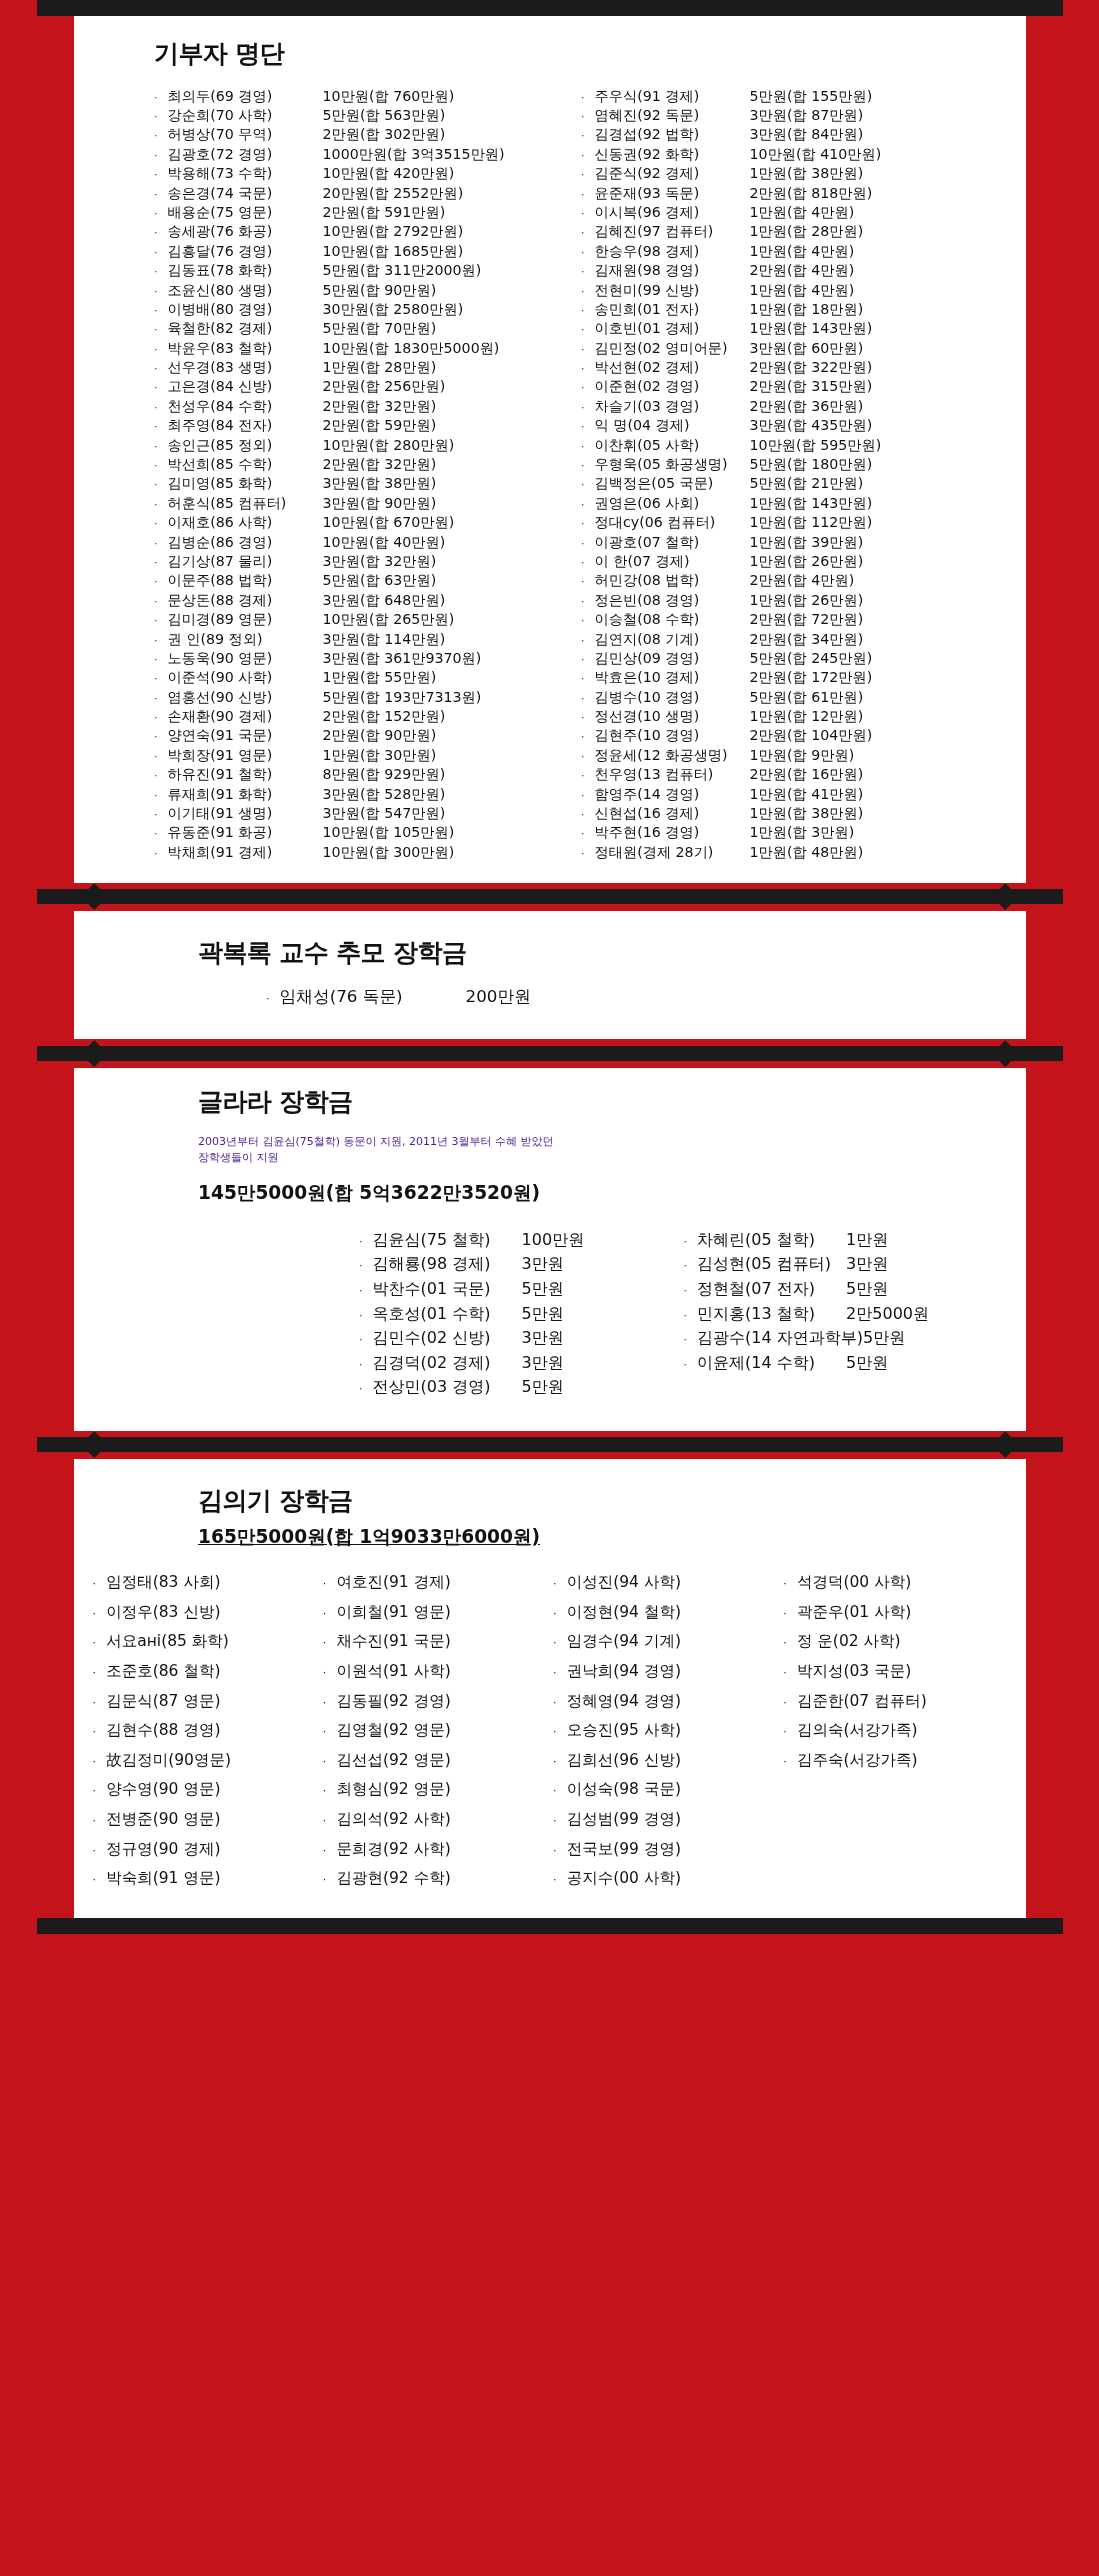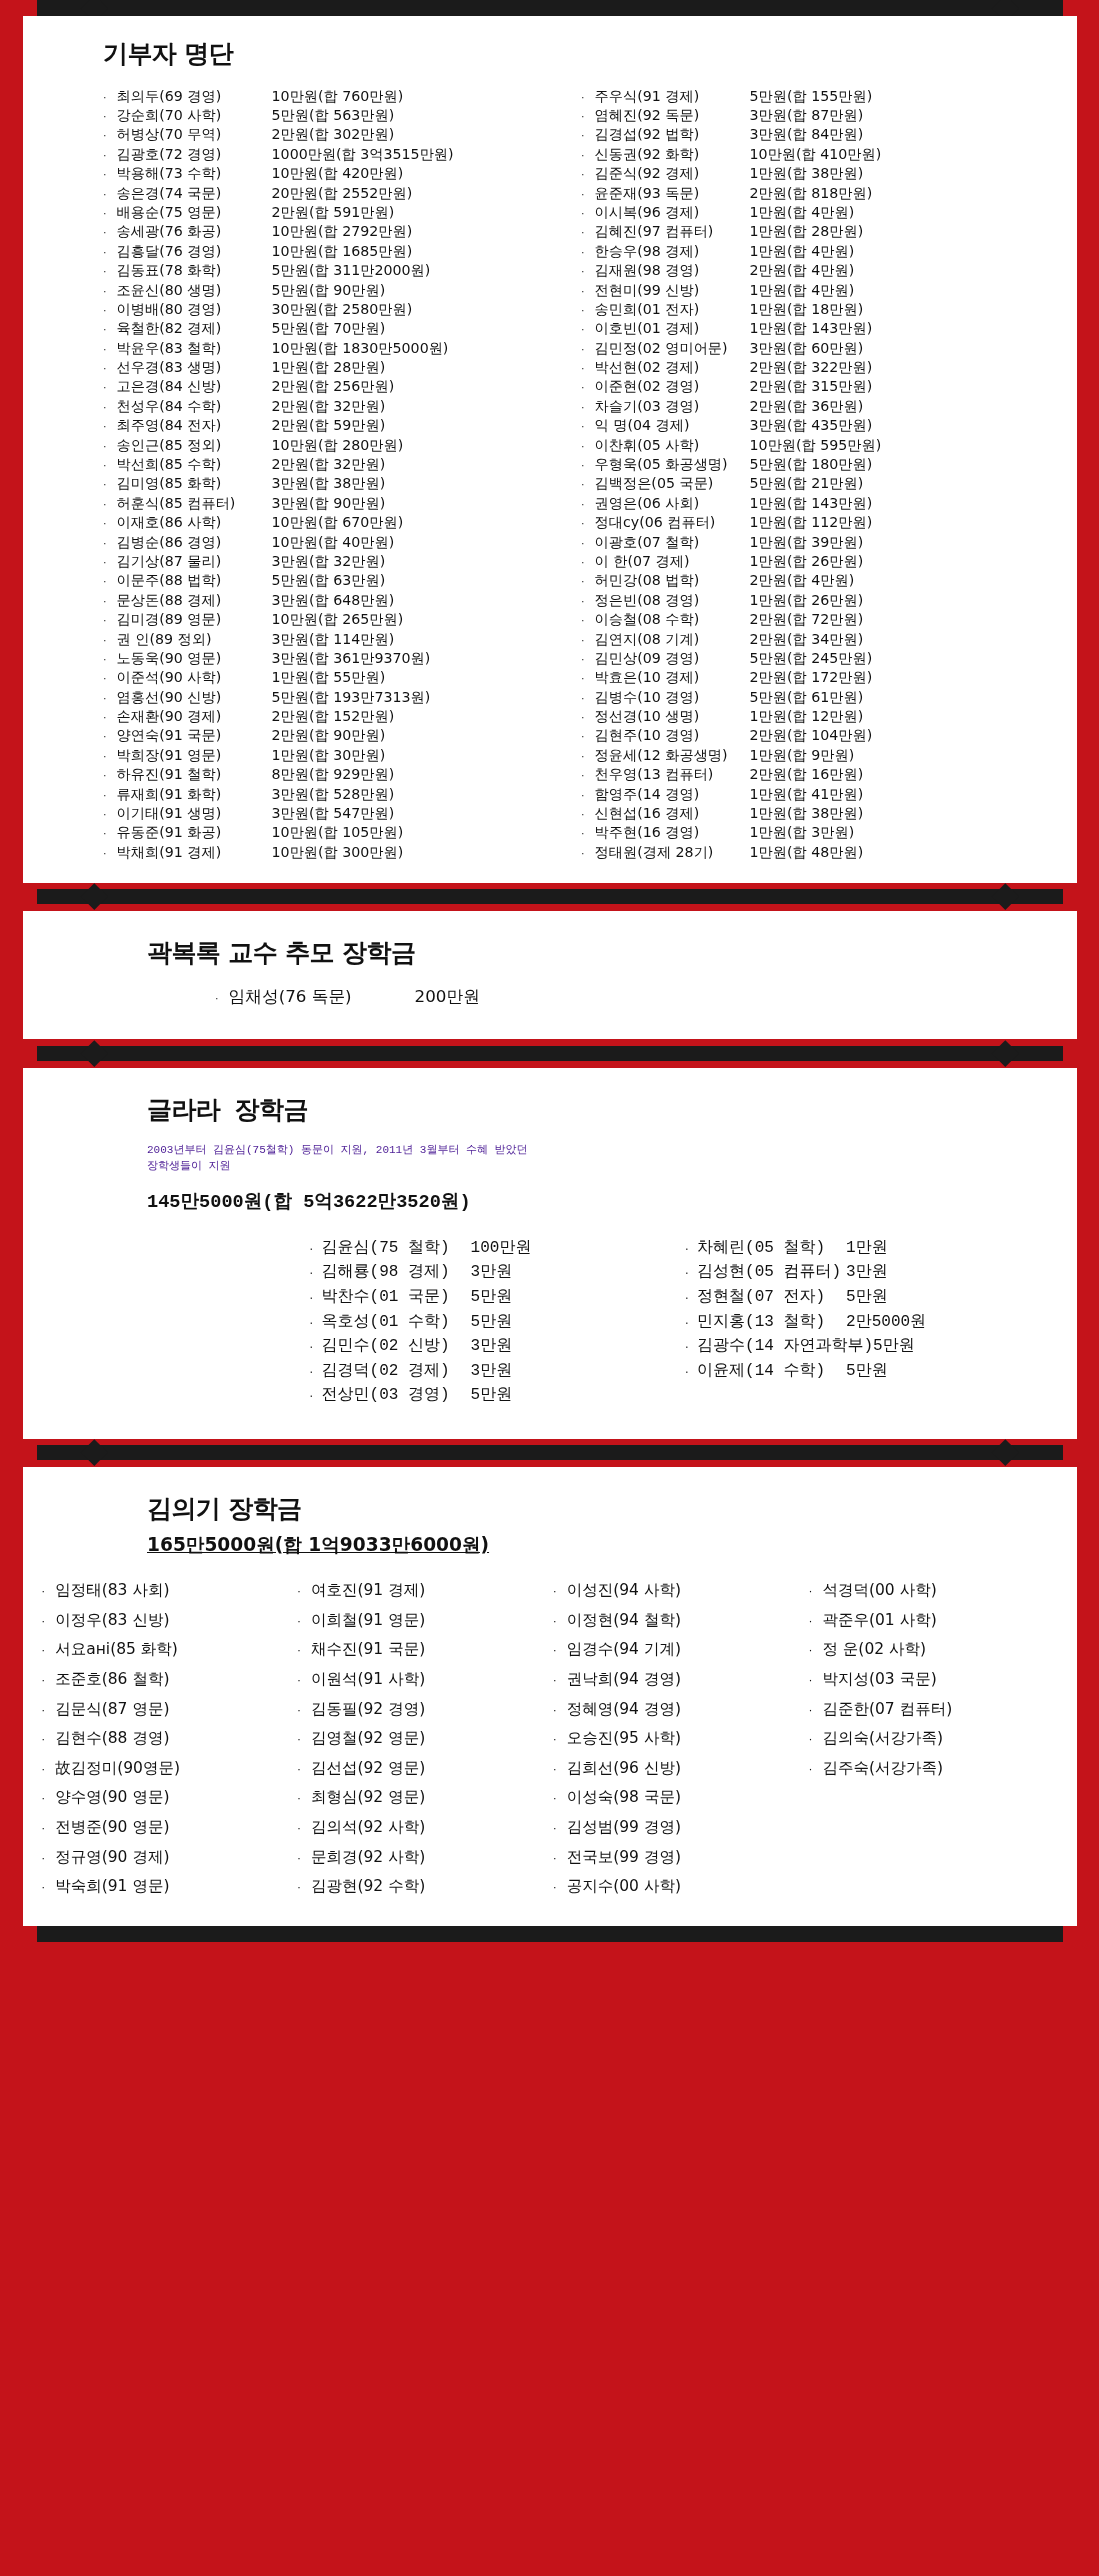--- a/index.html
+++ b/index.html
@@ -14,21 +14,21 @@
     margin:0 auto;
     background:#c4131a;
     position:relative;
     padding-bottom:25px;
     box-sizing:border-box;
   }
   
   .panel{
     background:#ffffff;
     margin:0 auto;
-    width:1054px;
+    width:952px;
     position:relative;
   }
   
   .rail{
     position:relative;
     height:16px;
     background:#1b1b1b;
     width:1026px;
     margin:0 auto;
   }
@@ -607,21 +607,21 @@
     </div>
   </div>
 
   <div class="divider-wrap">
     <div class="bar"></div>
     <div class="diamond left"></div>
     <div class="diamond right"></div>
   </div>
 
   <div class="panel section">
-    <div class="sec-inner" style="padding:25px 43px 25px 124px;font-family:Liberation Mono, monospace;">
+    <div class="sec-inner" style="padding:17px 43px 25px 124px;">
       <div class="sec-title">글라라 장학금</div>
       <div class="sec-sub" style="white-space:pre-line;">2003년부터 김윤심(75철학) 동문이 지원, 2011년 3월부터 수혜 받았던
 장학생들이 지원</div>
       <div class="sec-amount">145만5000원(합 5억3622만3520원)</div>
       <div class="two-col glara" style="margin-top:21px;">
         <div class="col">
           <ul class="dl" id="glara-left">
               <li>
                 <span class="bul">·</span>
                 <span class="nm">김윤심(75 철학)</span>

